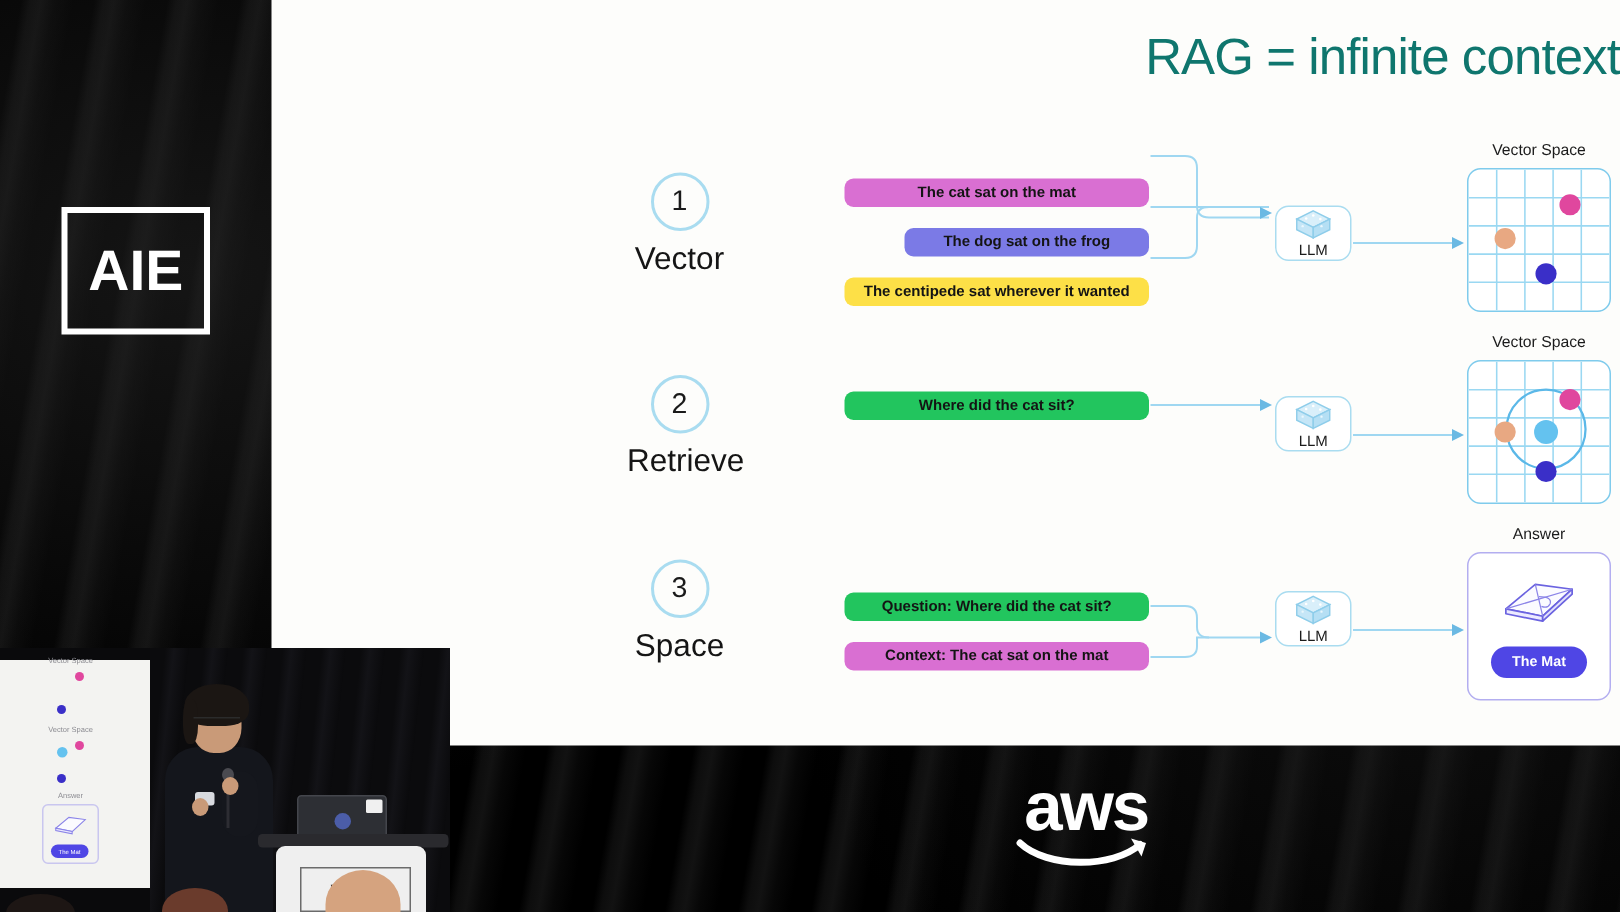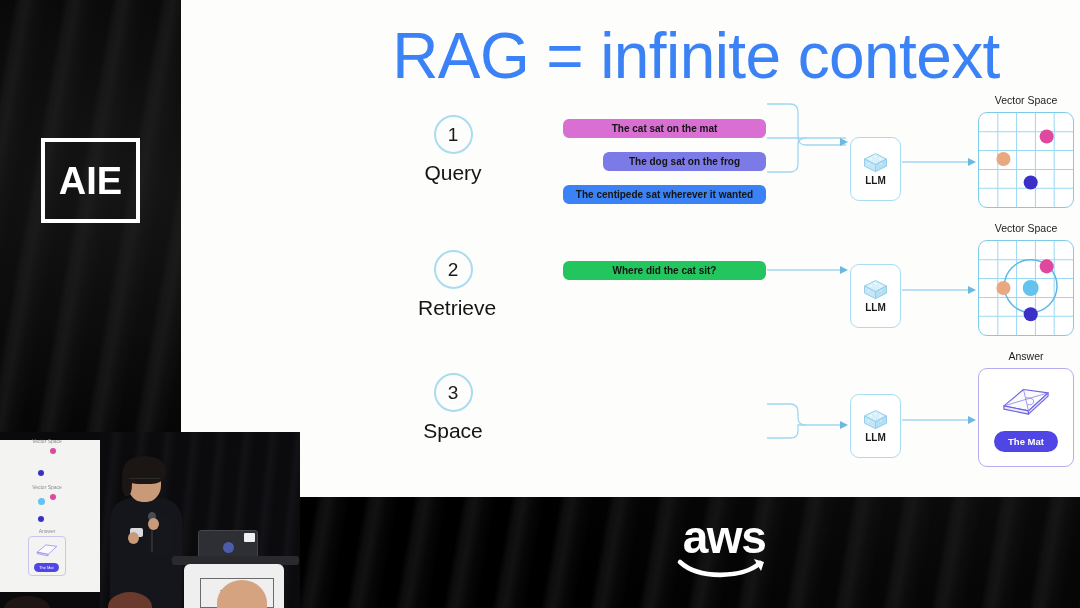--- a/index.html
+++ b/index.html
@@ -101,24 +101,24 @@
     top: 0;
     width: 768px;
     height: 497px;
   }
 
   .slide-title {
     position: absolute;
     left: 0;
     top: 19px;
     width: 768px;
-    text-align: center;
-    font-size: 64px;
+    text-align: right;
+    font-size: 34px;
     font-weight: 400;
-    color: #3b82f6;
+    color: #0f766e;
     letter-spacing: -0.6px;
     white-space: nowrap;
   }
 
   
   .row { position: absolute; left: 0; width: 768px; }
   .row-1 { top: 95px;  height: 120px; }
   .row-2 { top: 222px; height: 120px; }
   .row-3 { top: 350px; height: 130px; }
 
@@ -161,50 +161,49 @@
     justify-content: center;
     font-size: 10px;
     font-weight: 600;
     color: #141414;
     margin-bottom: 14px;
     box-sizing: border-box;
     white-space: nowrap;
   }
   .pill-pink  { background: #d96fd2; }
   .pill-blue  { background: #7b7ae6; margin-left: 40px; }
-  .pill-beige { background: #3b82f6; }
+  .pill-beige { background: #fde047; }
   .pill-sky   { background: #22c55e; }
 
   .row-1 .pills { top: 24px; }
   .row-2 .pills { top: 39px; }
   .row-3 .pills { top: 45px; }
 
   
   .connectors {
     position: absolute;
     left: 0; top: 0;
     width: 768px; height: 130px;
     overflow: visible;
     pointer-events: none;
   }
 
   
   .llm {
     position: absolute;
     width: 51px;
-    height: 64px;
+    height: 37px;
     border: 1.4px solid #a9dcf0;
     border-radius: 9px;
     background: #fff;
     display: flex;
     flex-direction: column;
     align-items: center;
     justify-content: center;
     box-sizing: border-box;
-    font-weight: bold;
   }
   .row-1 .llm { left: 538px; top: 42px; }
   .row-2 .llm { left: 538px; top: 42px; }
   .row-3 .llm { left: 538px; top: 44px; }
   .llm-label {
     font-size: 10px;
     color: #1b1b1b;
     margin-top: 1px;
   }
   .llm svg { display: block; }
@@ -479,21 +478,21 @@
 
   <div class="slide">
     <div class="slide-inner">
 
       <div class="slide-title">RAG = infinite context</div>
 
       <div class="row row-1">
 
         <div class="step">
           <div class="step-circle">1</div>
-          <div class="step-label">Query</div>
+          <div class="step-label">Vector</div>
         </div>
 
         <div class="pills">
           <div class="pill pill-pink">The cat sat on the mat</div>
           <div class="pill pill-blue">The dog sat on the frog</div>
           <div class="pill pill-beige">The centipede sat wherever it wanted</div>
         </div>
 
         <svg class="connectors">
           <path d="M455 9 H 478 Q 486 9 486 17 V 42 Q 486 50 494 50 H 534" fill="none" stroke="#9fd7f1" stroke-width="1.3"></path>
@@ -596,20 +595,24 @@
         </div>
       </div>
 
       <div class="row row-3">
 
         <div class="step">
           <div class="step-circle">3</div>
           <div class="step-label">Space</div>
         </div>
 
+        <div class="pills">
+          <div class="pill pill-sky">Question: Where did the cat sit?</div>
+          <div class="pill pill-pink">Context: The cat sat on the mat</div>
+        </div>
 
         <svg class="connectors">
           <path d="M455 54 H 478 Q 486 54 486 62 V 68 Q 486 75 494 75 H 534" fill="none" stroke="#9fd7f1" stroke-width="1.3"></path>
           <path d="M455 88 H 478 Q 486 88 486 81 V 75 Q 486 75 494 75" fill="none" stroke="#9fd7f1" stroke-width="1.3"></path>
           <path d="M528 71 L 536 75 L 528 79 Z" fill="#6bb9e3"></path>
           <path d="M590 70 H 660" fill="none" stroke="#9fd7f1" stroke-width="1.3"></path>
           <path d="M656 66 L 664 70 L 656 74 Z" fill="#6bb9e3"></path>
         </svg>
 
         <div class="llm">

